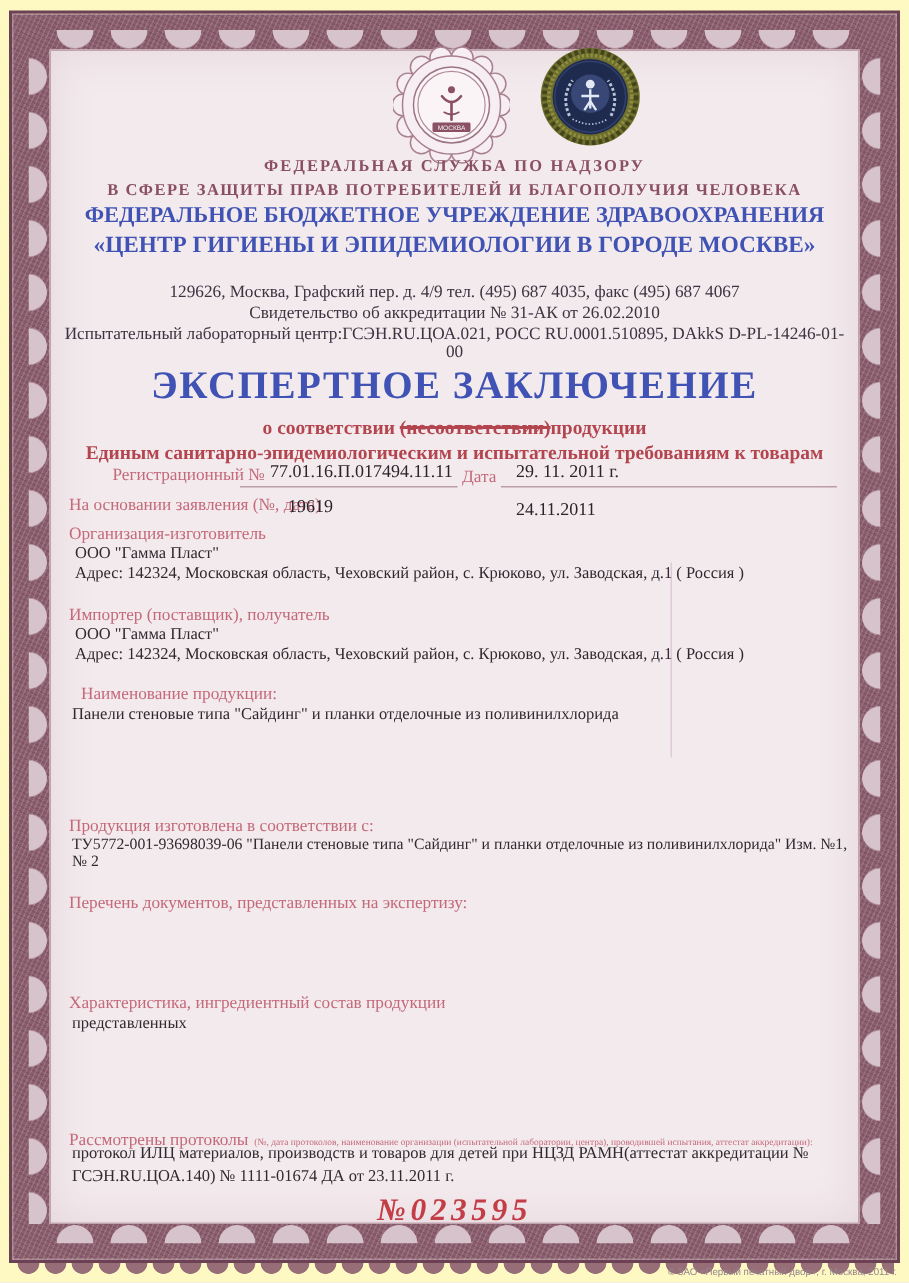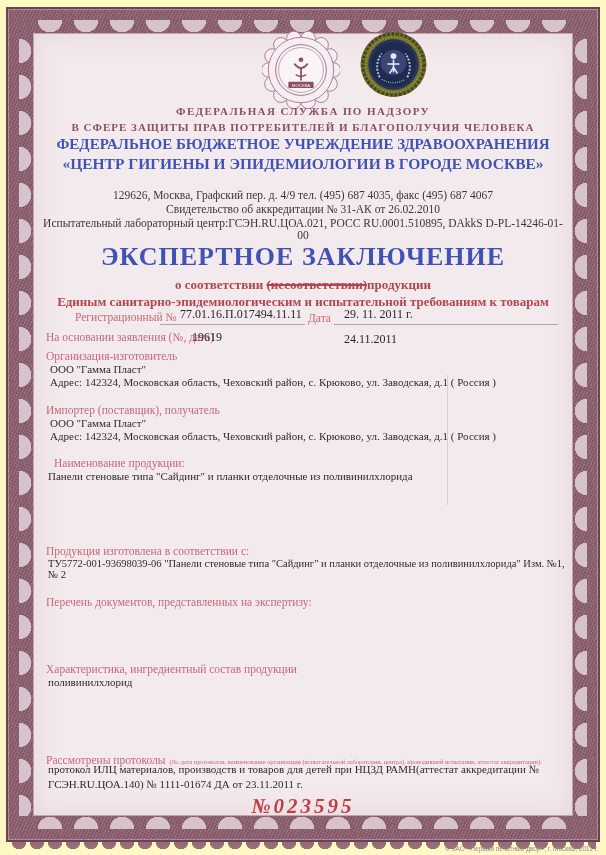--- a/index.html
+++ b/index.html
@@ -152,21 +152,21 @@
 
   <div class="abs pink" style="left:54px;top:457px;font-size:11.5px;">Наименование продукции:</div>
   <div class="abs val small" style="left:48px;top:470px;">Панели стеновые типа "Сайдинг" и планки отделочные из поливинилхлорида</div>
 
   <div class="abs pink" style="left:46px;top:545px;font-size:11.5px;">Продукция изготовлена в соответствии с:</div>
   <div class="abs val" style="left:48px;top:558px;width:518px;font-size:10.5px;">ТУ5772-001-93698039-06 "Панели стеновые типа "Сайдинг" и планки отделочные из поливинилхлорида" Изм. №1, № 2</div>
 
   <div class="abs pink" style="left:46px;top:596px;font-size:11.5px;">Перечень документов, представленных на экспертизу:</div>
 
   <div class="abs pink" style="left:46px;top:663px;font-size:11.5px;">Характеристика, ингредиентный состав продукции</div>
-  <div class="abs val small" style="left:48px;top:676px;">поливинилхлорид</div>
+  <div class="abs val small" style="left:48px;top:676px;">представленных</div>
 
   <div class="abs" style="left:46px;top:750px;width:518px;">
     <span class="pink" style="font-size:11.5px;">Рассмотрены протоколы</span>
     <span class="pink" style="font-size:6.3px;">(№, дата протоколов, наименование организации (испытательной лаборатории, центра), проводившей испытания, аттестат аккредитации):</span>
   </div>
   <div class="abs val small wrapblock" style="left:48px;top:762px;width:514px;">протокол ИЛЦ материалов, производств и товаров для детей при НЦЗД РАМН(аттестат аккредитации № ГСЭН.RU.ЦОА.140) № 1111-01674 ДА от 23.11.2011 г.</div>
 
   <div class="ctr serial" style="top:794px;">№023595</div>
 
   <div class="footer">© ЗАО «Первый печатный двор», г. Москва, 2011 г.</div>

